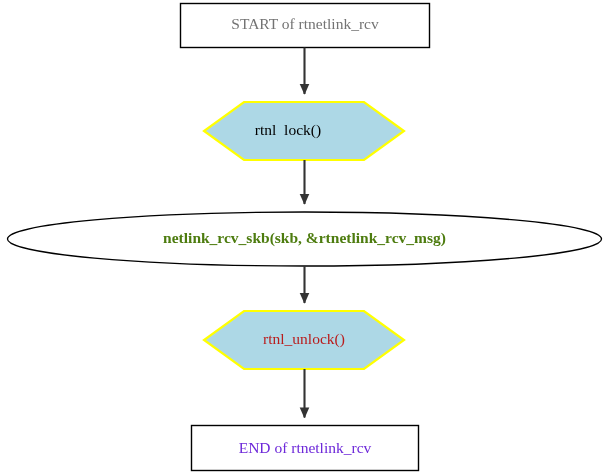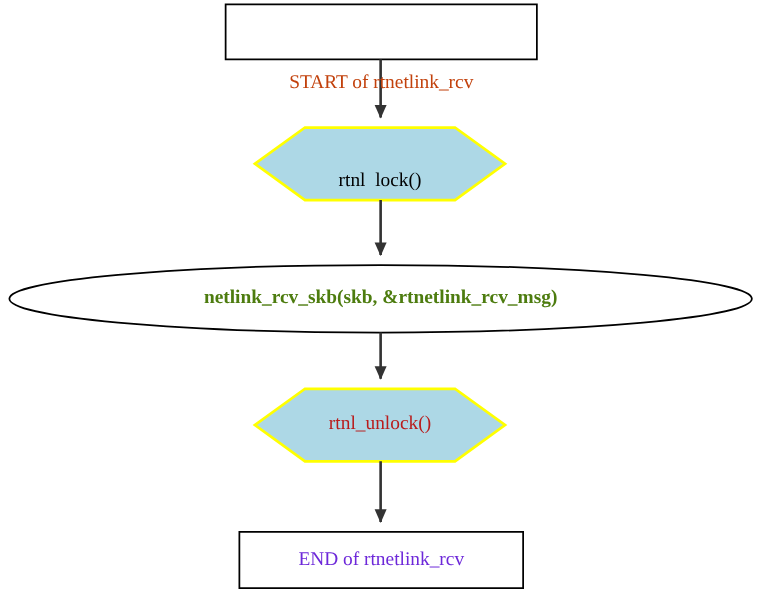--- a/index.html
+++ b/index.html
@@ -31,21 +31,21 @@
     position: absolute;
     text-align: center;
     color: #000000;
     font-family: "Liberation Serif", "DejaVu Serif", serif;
     font-size: 15.5px;
     line-height: 1;
     white-space: pre;
     user-select: none;
   }
   .lbl-start  { left: 180px; top: 16px;  width: 250px; }
-  .lbl-lock   { left: 203px; top: 122px; width: 202px; margin-top: 15px; }
+  .lbl-lock   { left: 187px; top: 122px; width: 202px; }
   .lbl-call   { left: 7px;   top: 230px; width: 595px; }
   .lbl-unlock { left: 203px; top: 331px; width: 202px; }
   .lbl-end    { left: 191px; top: 440px; width: 228px; }
 </style>
 </head>
 <body>
 
 <div id="graph-canvas" style="background: rgb(255, 255, 255);">
 
   <svg id="graph-svg" viewBox="0 0 608 475" xmlns="http://www.w3.org/2000/svg">
@@ -69,21 +69,21 @@
     <line x1="304.5" y1="47.5" x2="304.5" y2="94" stroke="#333333" stroke-width="2.1" marker-end="url(#arrow)"></line>
 
     <line x1="304.5" y1="160" x2="304.5" y2="204" stroke="#333333" stroke-width="2.1" marker-end="url(#arrow)"></line>
 
     <line x1="304.5" y1="266" x2="304.5" y2="303" stroke="#333333" stroke-width="2.1" marker-end="url(#arrow)"></line>
 
     <line x1="304.5" y1="369" x2="304.5" y2="417.5" stroke="#333333" stroke-width="2.1" marker-end="url(#arrow)"></line>
 
   </svg>
 
-  <div class="node-label lbl-start" style="color: #c2410c; margin-top: 42px;">START of rtnetlink_rcv</div>
+  <div class="node-label lbl-start" style="color: #737373;">START of rtnetlink_rcv</div>
 
   <div class="node-label lbl-lock" style="color: rgb(0, 0, 0);">rtnl  lock()</div>
 
   <div class="node-label lbl-call" style="color: #4d7c0f; font-weight: bold;">netlink_rcv_skb(skb, &amp;rtnetlink_rcv_msg)</div>
 
   <div class="node-label lbl-unlock" style="color: #b91c1c;">rtnl_unlock()</div>
 
   <div class="node-label lbl-end" style="color: #6d28d9;">END of rtnetlink_rcv</div>
 
 </div>

